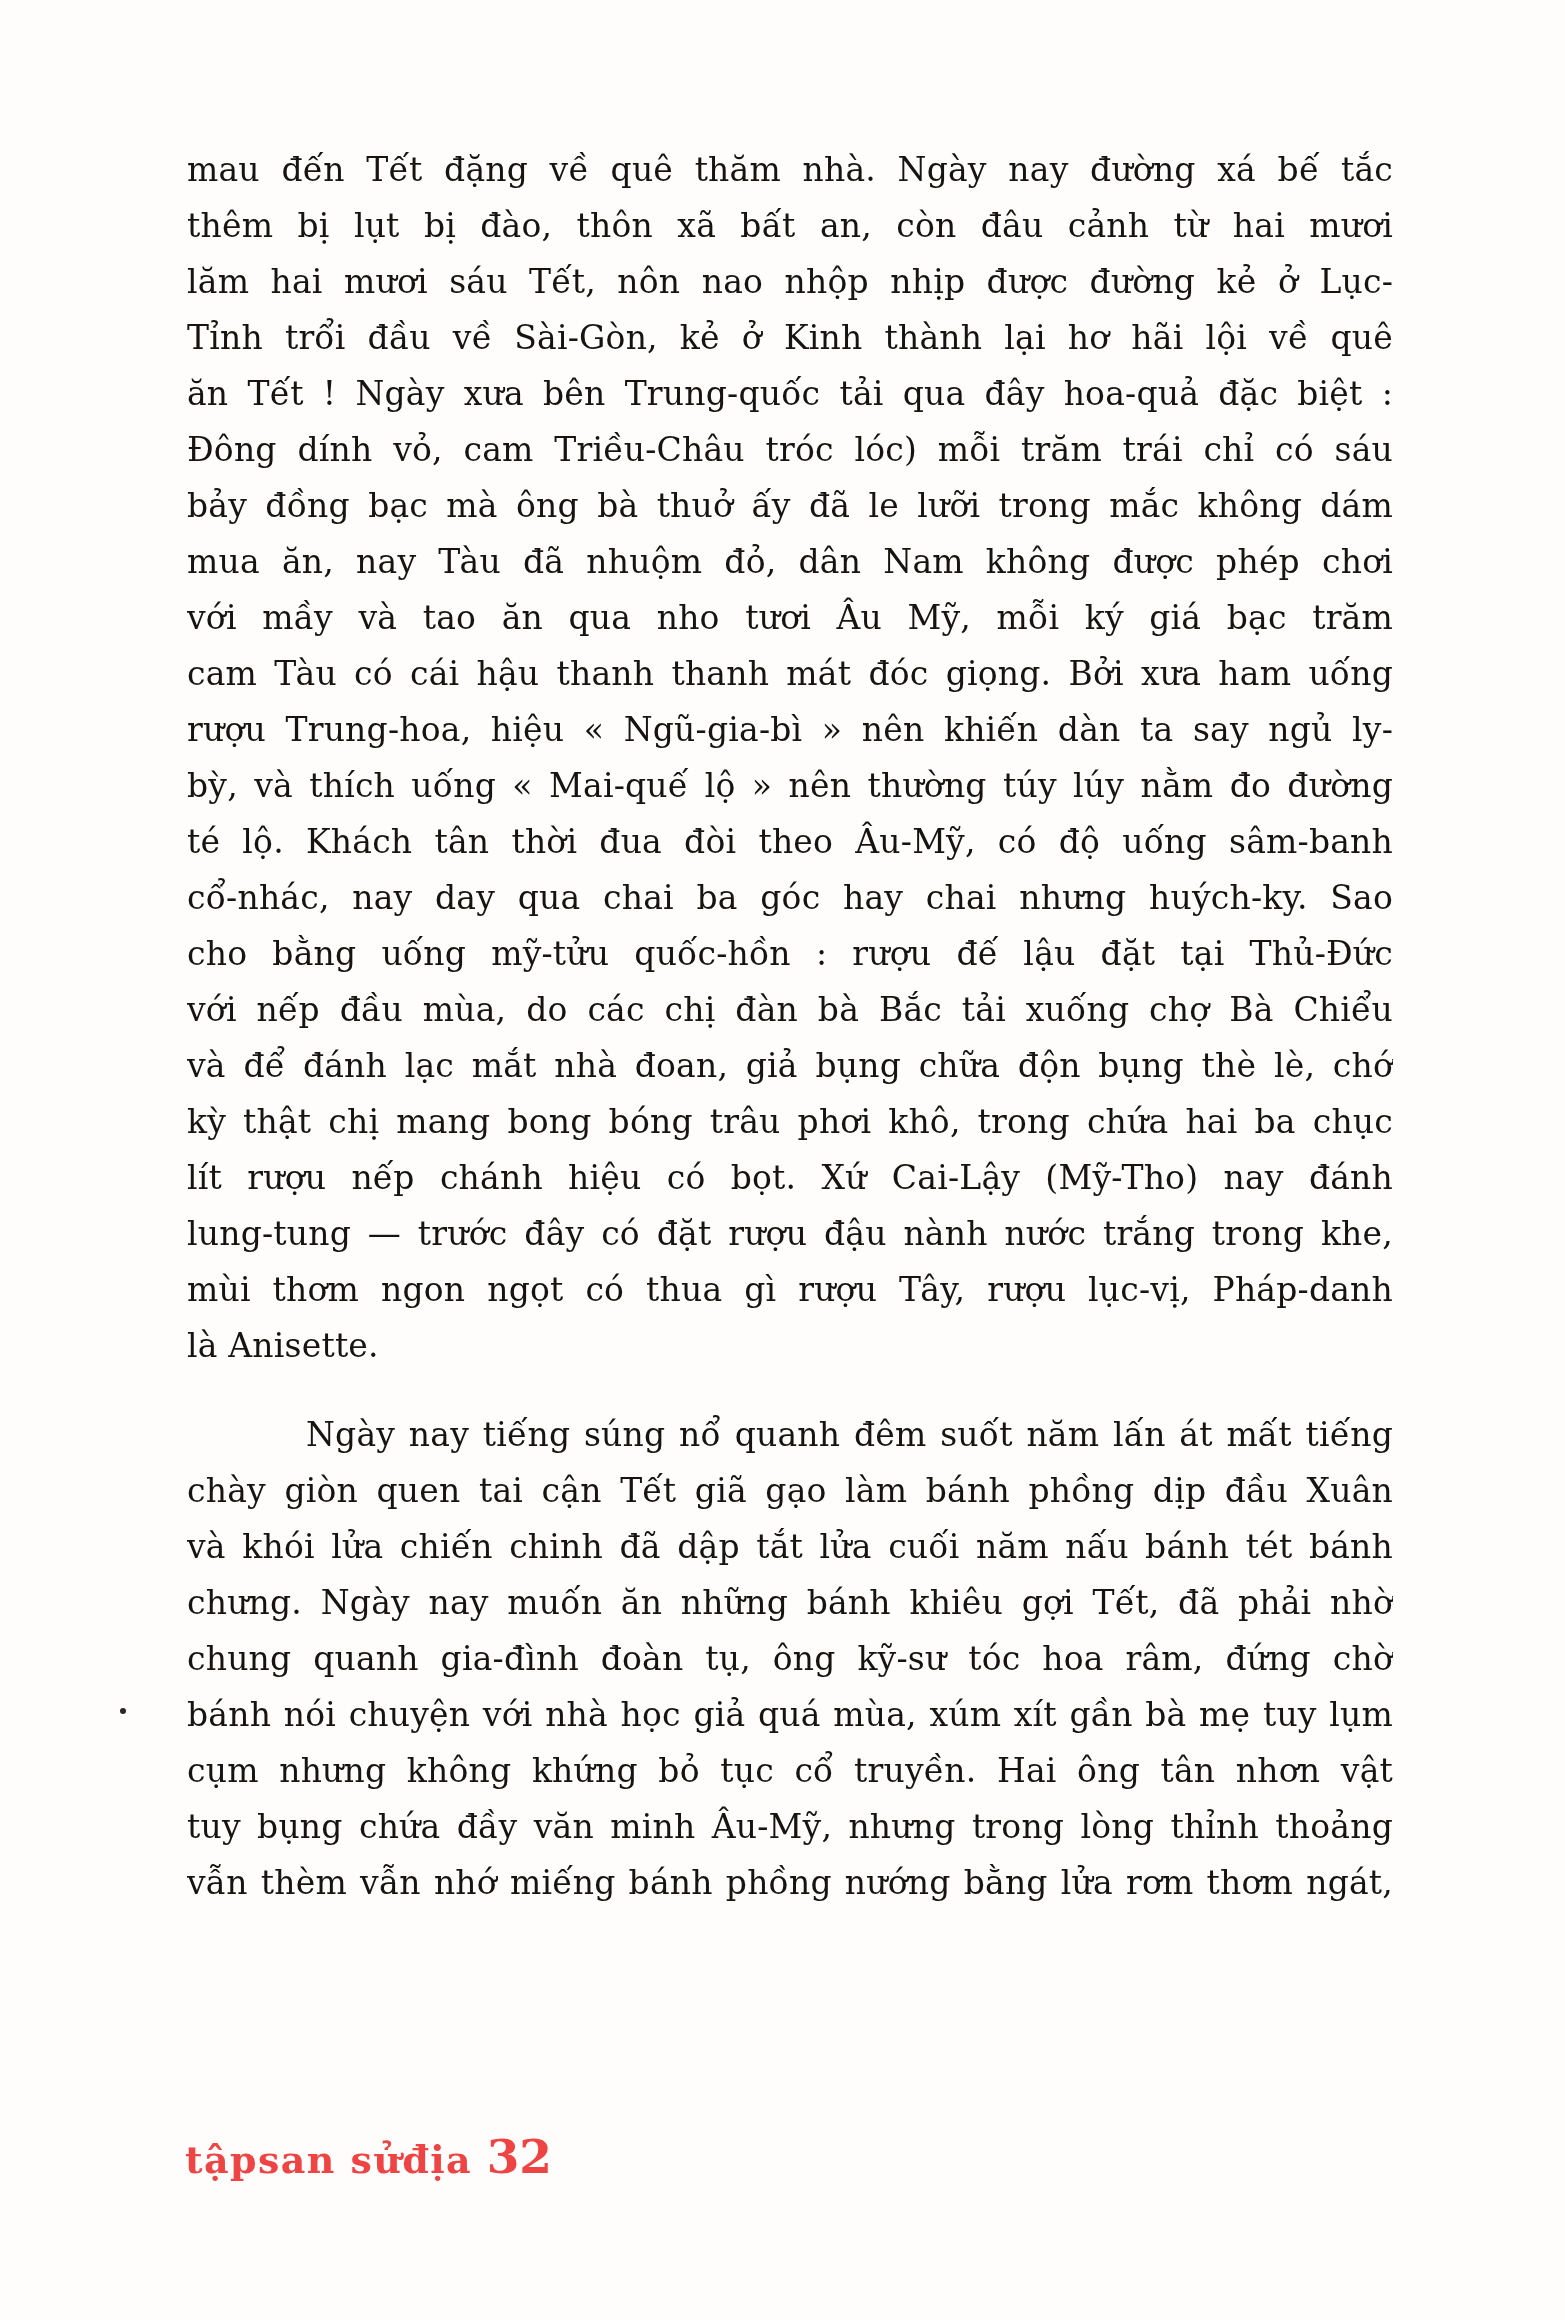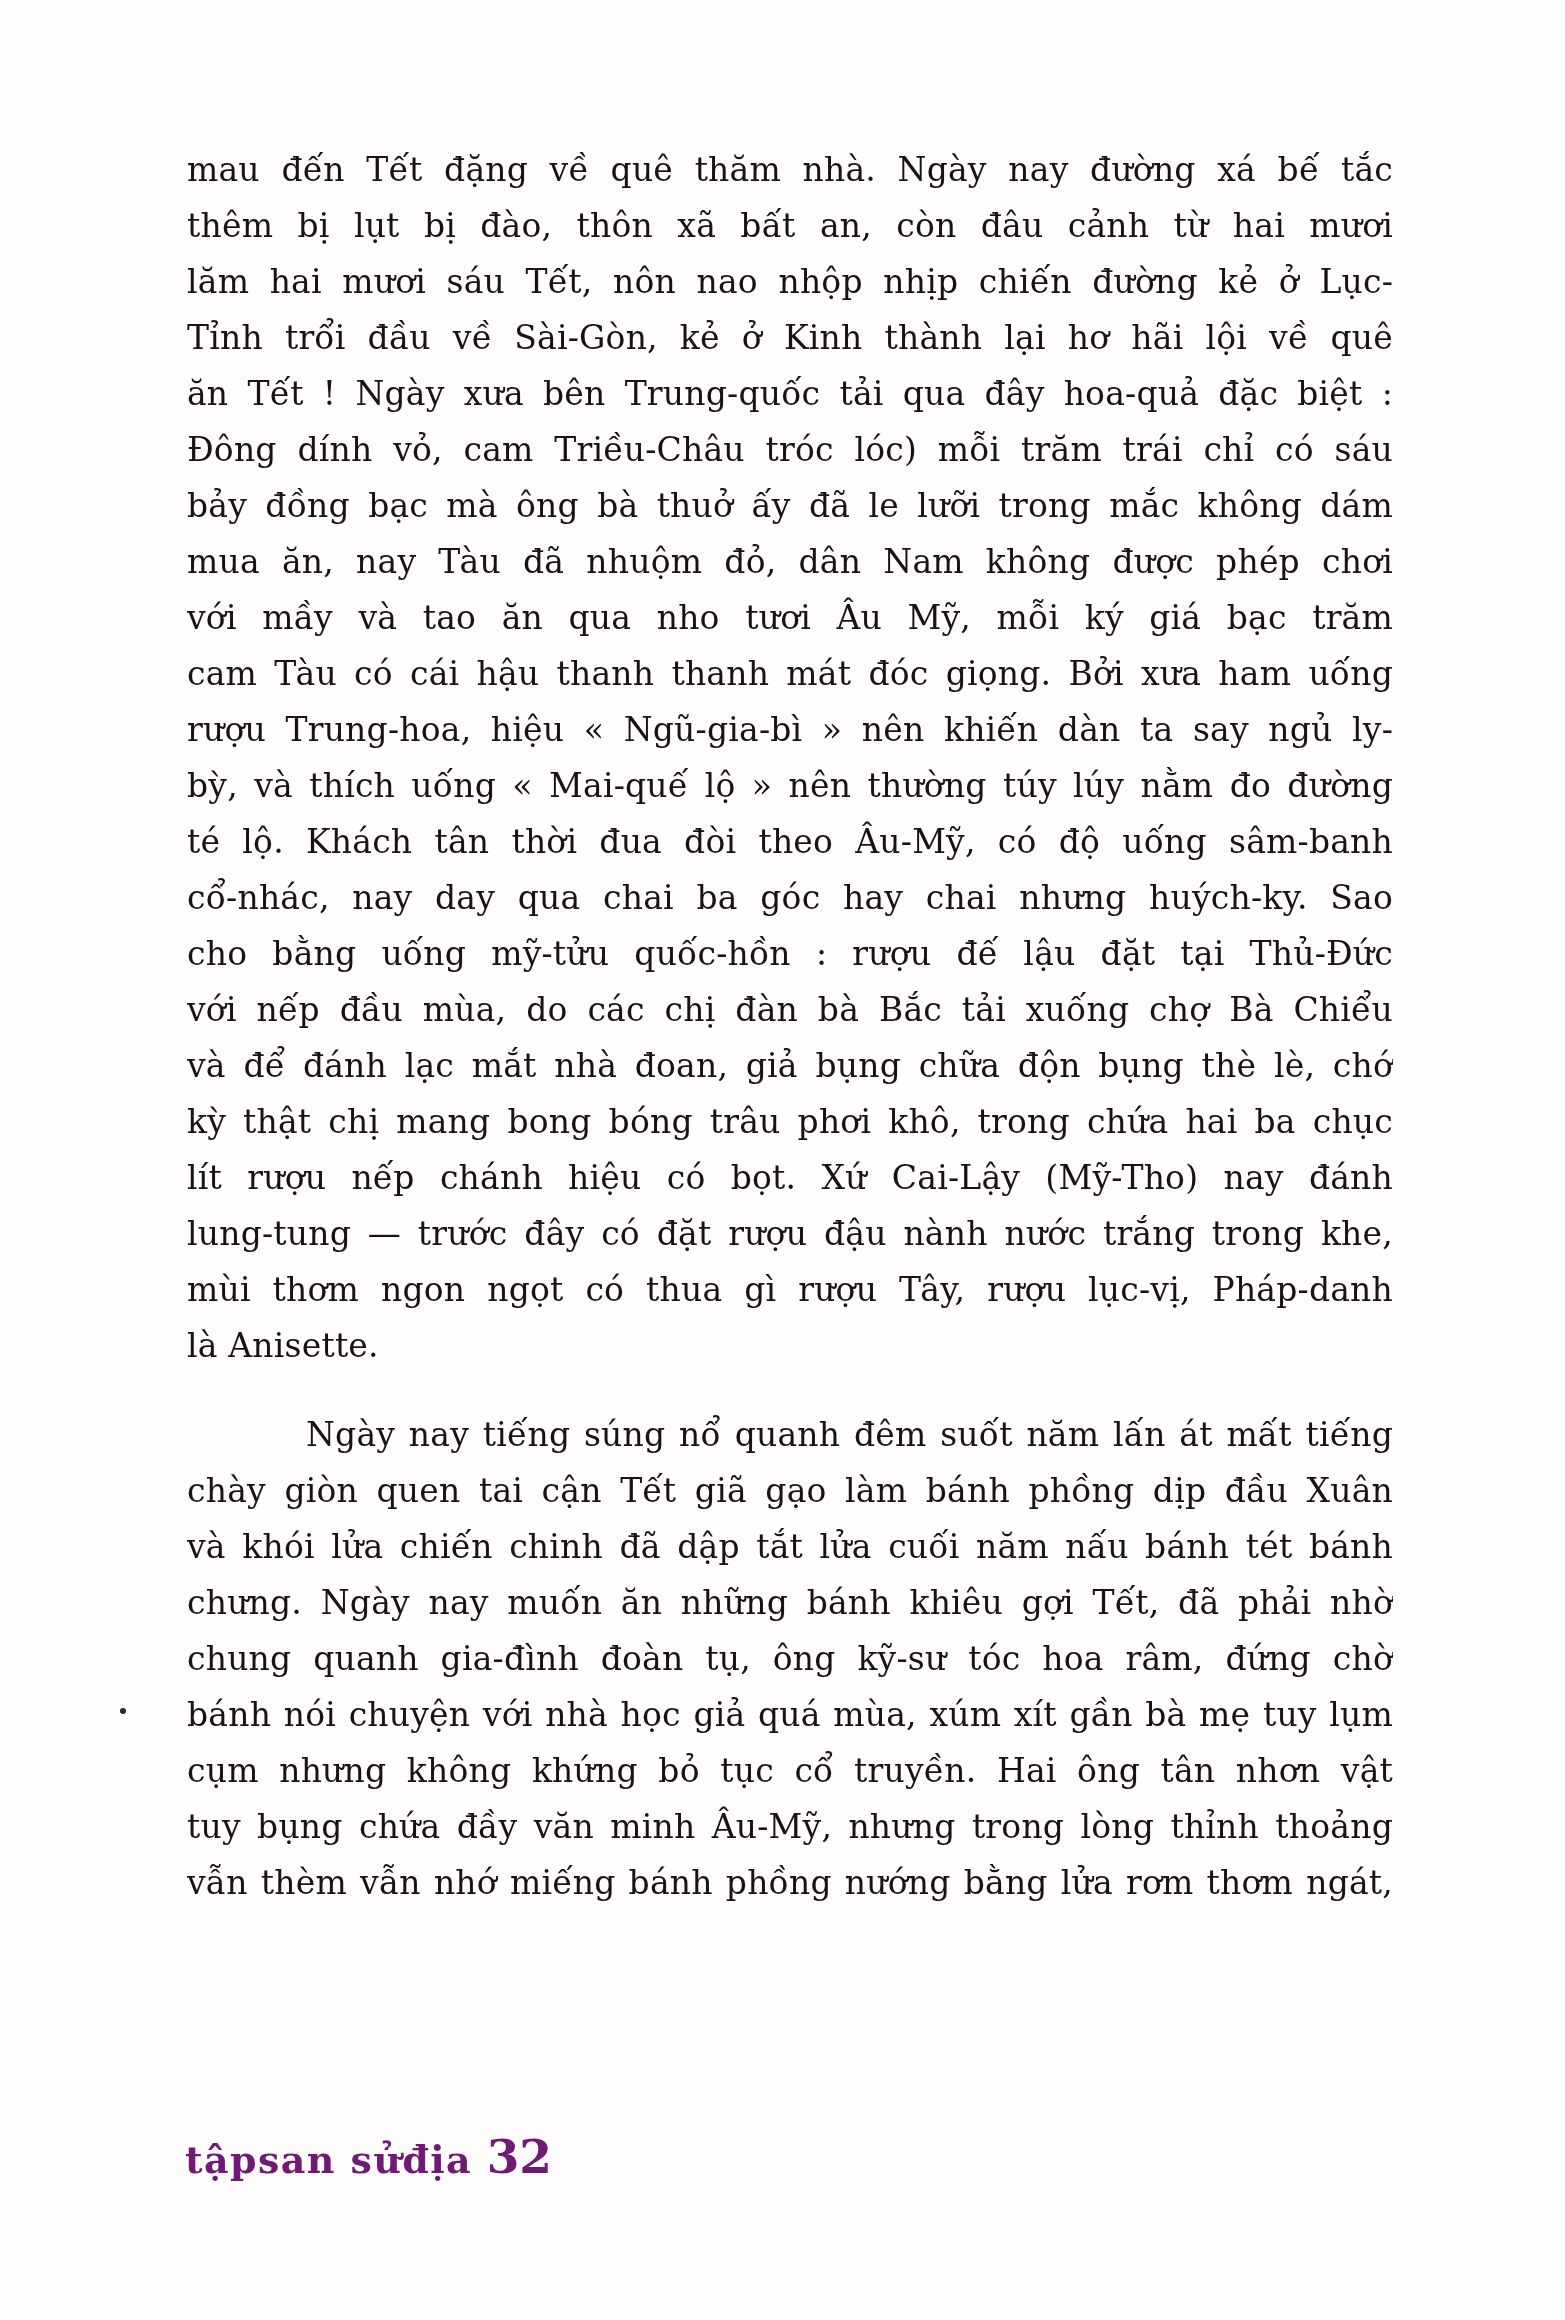--- a/index.html
+++ b/index.html
@@ -46,38 +46,38 @@
     border-radius: 50%;
     background: #2a2622;
   }
   .footer {
     position: absolute;
     left: 185px;
     top: 2129px;
     font-weight: bold;
     font-size: 38px;
     letter-spacing: 1.4px;
-    color: #701a75;
+    color: #ef4444;
   }
   .footer .issue {
     font-size: 47px;
     margin-left: 14.6px;
     letter-spacing: 0;
   }
 </style>
 </head>
 <body>
 
 <div class="page">
 
   <div class="text-block">
       <div class="paragraph">
         <div class="line">mau đến Tết đặng về quê thăm nhà. Ngày nay đường xá bế tắc</div>
         <div class="line">thêm bị lụt bị đào, thôn xã bất an, còn đâu cảnh từ hai mươi</div>
-        <div class="line">lăm hai mươi sáu Tết, nôn nao nhộp nhịp chiến đường kẻ ở Lục-</div>
+        <div class="line">lăm hai mươi sáu Tết, nôn nao nhộp nhịp được đường kẻ ở Lục-</div>
         <div class="line">Tỉnh trổi đầu về Sài-Gòn, kẻ ở Kinh thành lại hơ hãi lội về quê</div>
         <div class="line">ăn Tết ! Ngày xưa bên Trung-quốc tải qua đây hoa-quả đặc biệt :</div>
         <div class="line">Đông dính vỏ, cam Triều-Châu tróc lóc) mỗi trăm trái chỉ có sáu</div>
         <div class="line">bảy đồng bạc mà ông bà thuở ấy đã le lưỡi trong mắc không dám</div>
         <div class="line">mua ăn, nay Tàu đã nhuộm đỏ, dân Nam không được phép chơi</div>
         <div class="line">với mầy và tao ăn qua nho tươi Âu Mỹ, mỗi ký giá bạc trăm</div>
         <div class="line">cam Tàu có cái hậu thanh thanh mát đóc giọng. Bởi xưa ham uống</div>
         <div class="line">rượu Trung-hoa, hiệu « Ngũ-gia-bì » nên khiến dàn ta say ngủ ly-</div>
         <div class="line">bỳ, và thích uống « Mai-quế lộ » nên thường túy lúy nằm đo đường</div>
         <div class="line">té lộ. Khách tân thời đua đòi theo Âu-Mỹ, có độ uống sâm-banh</div>

